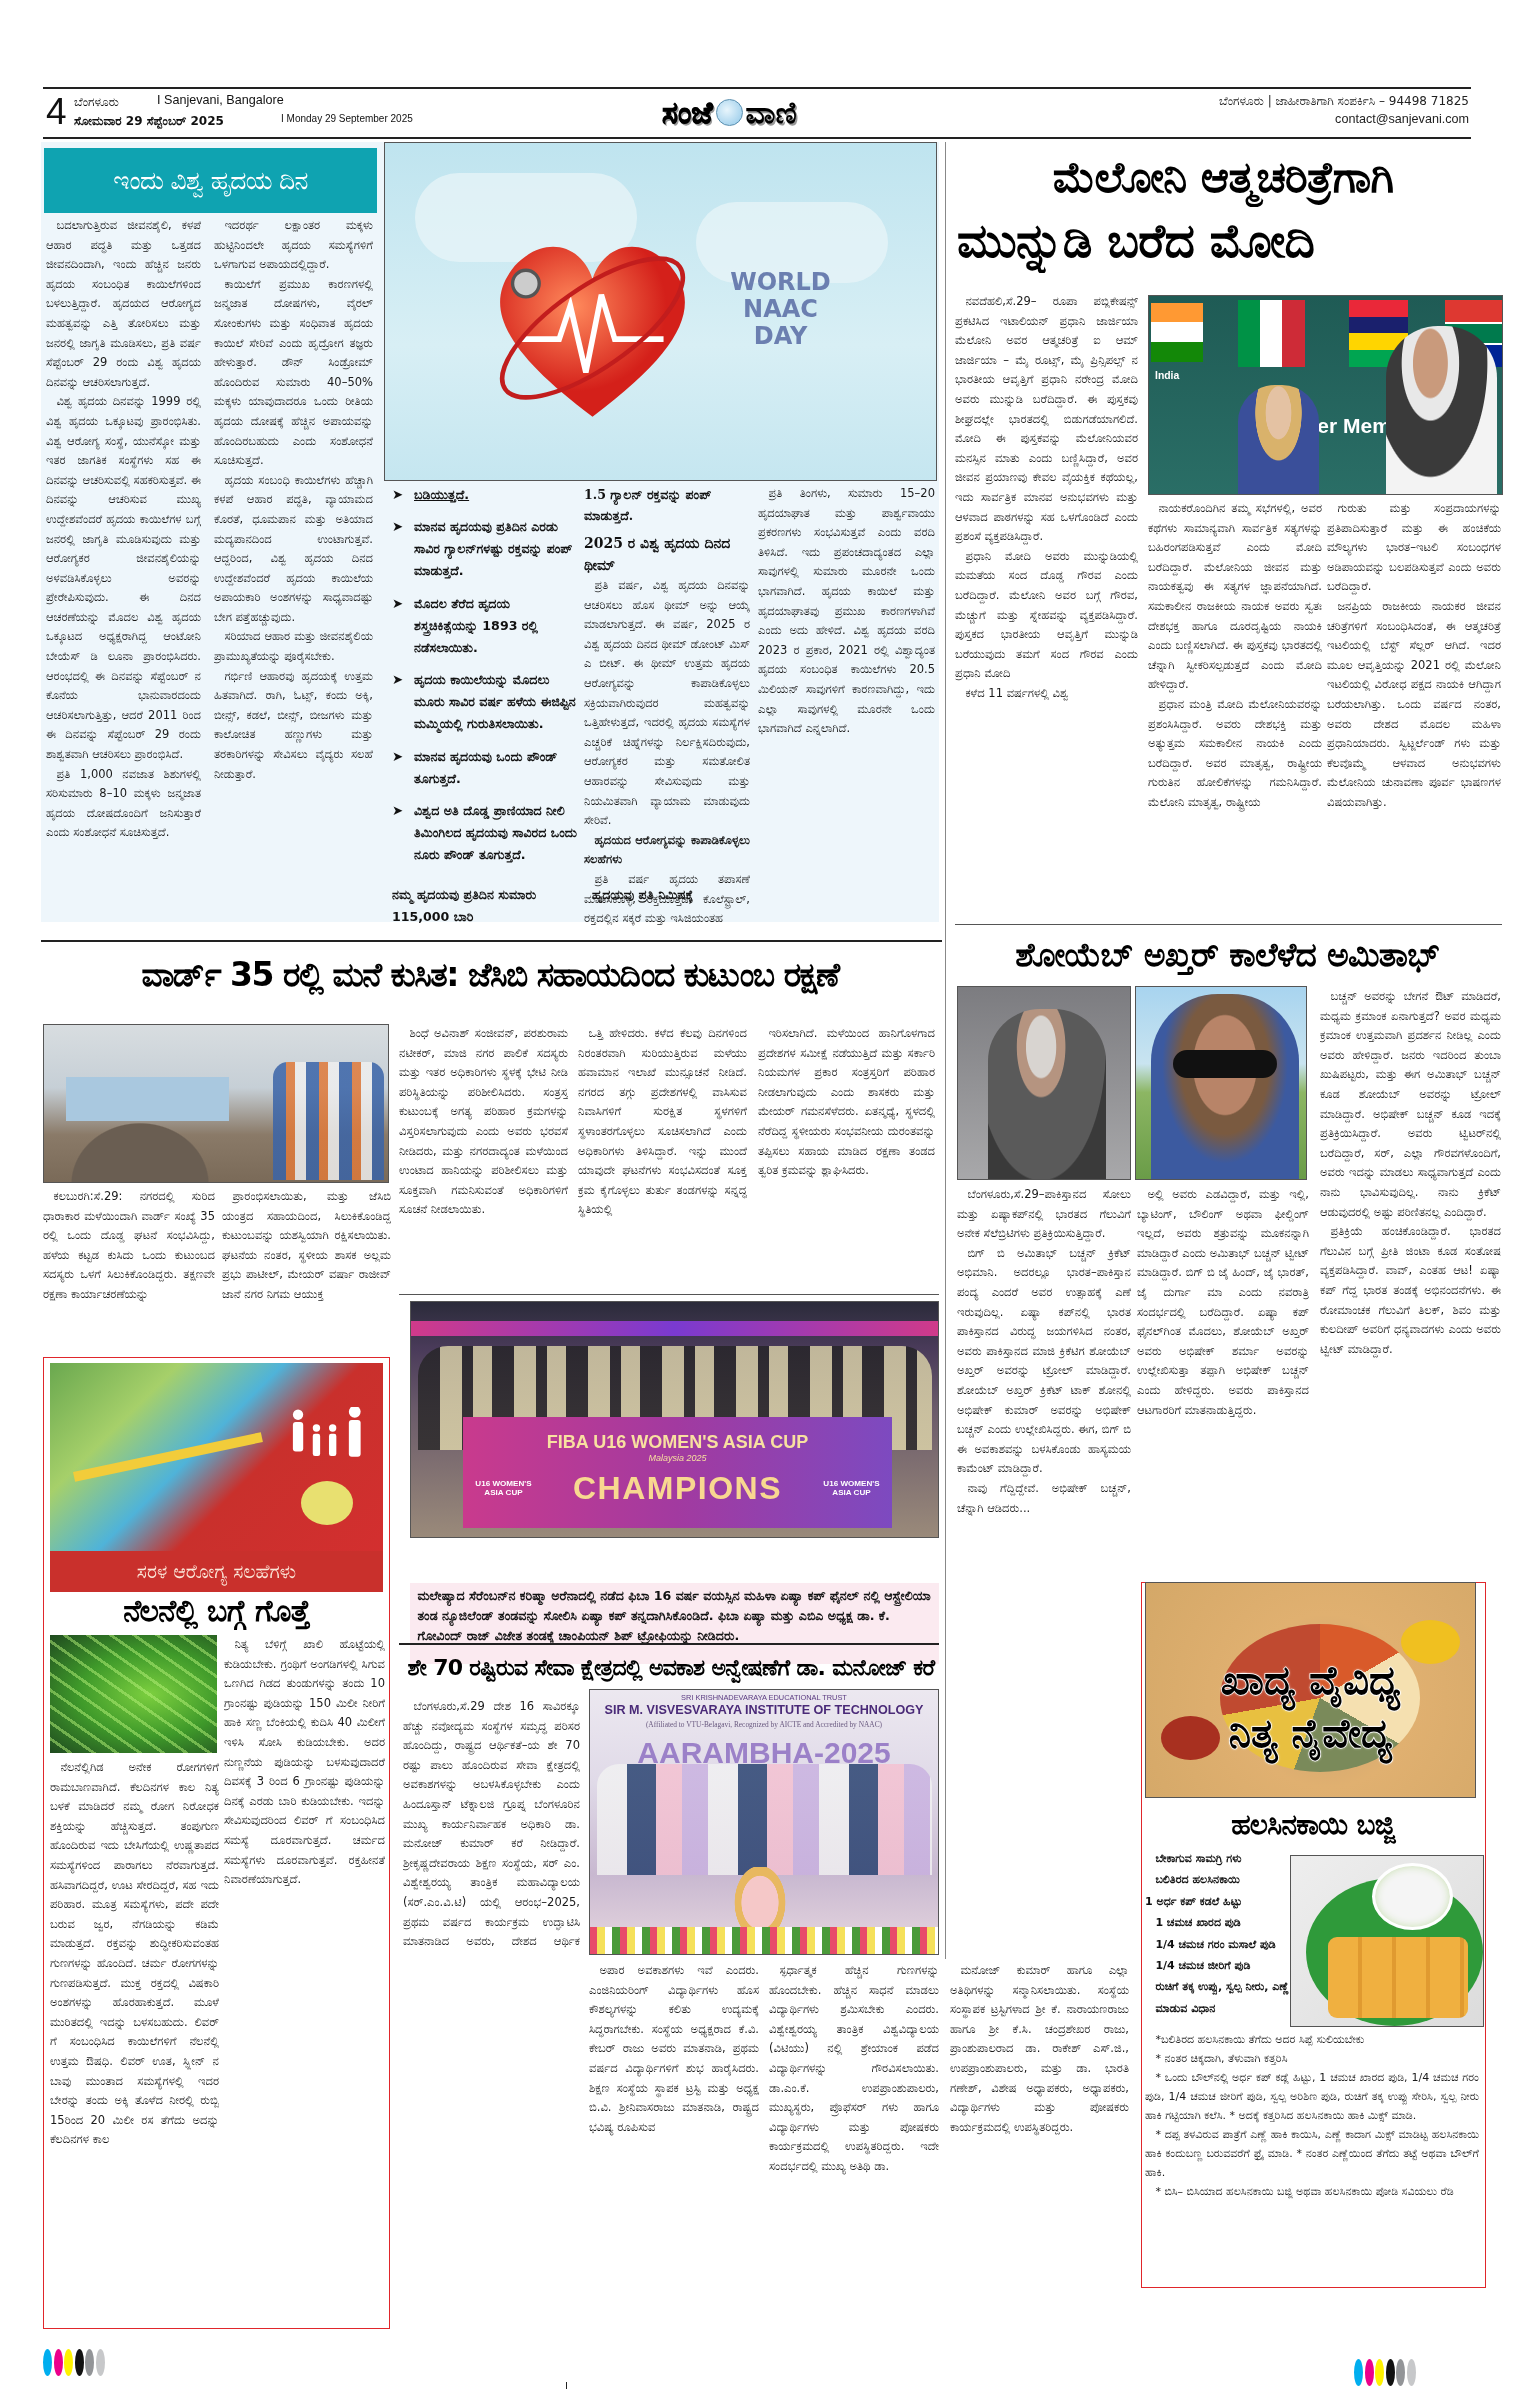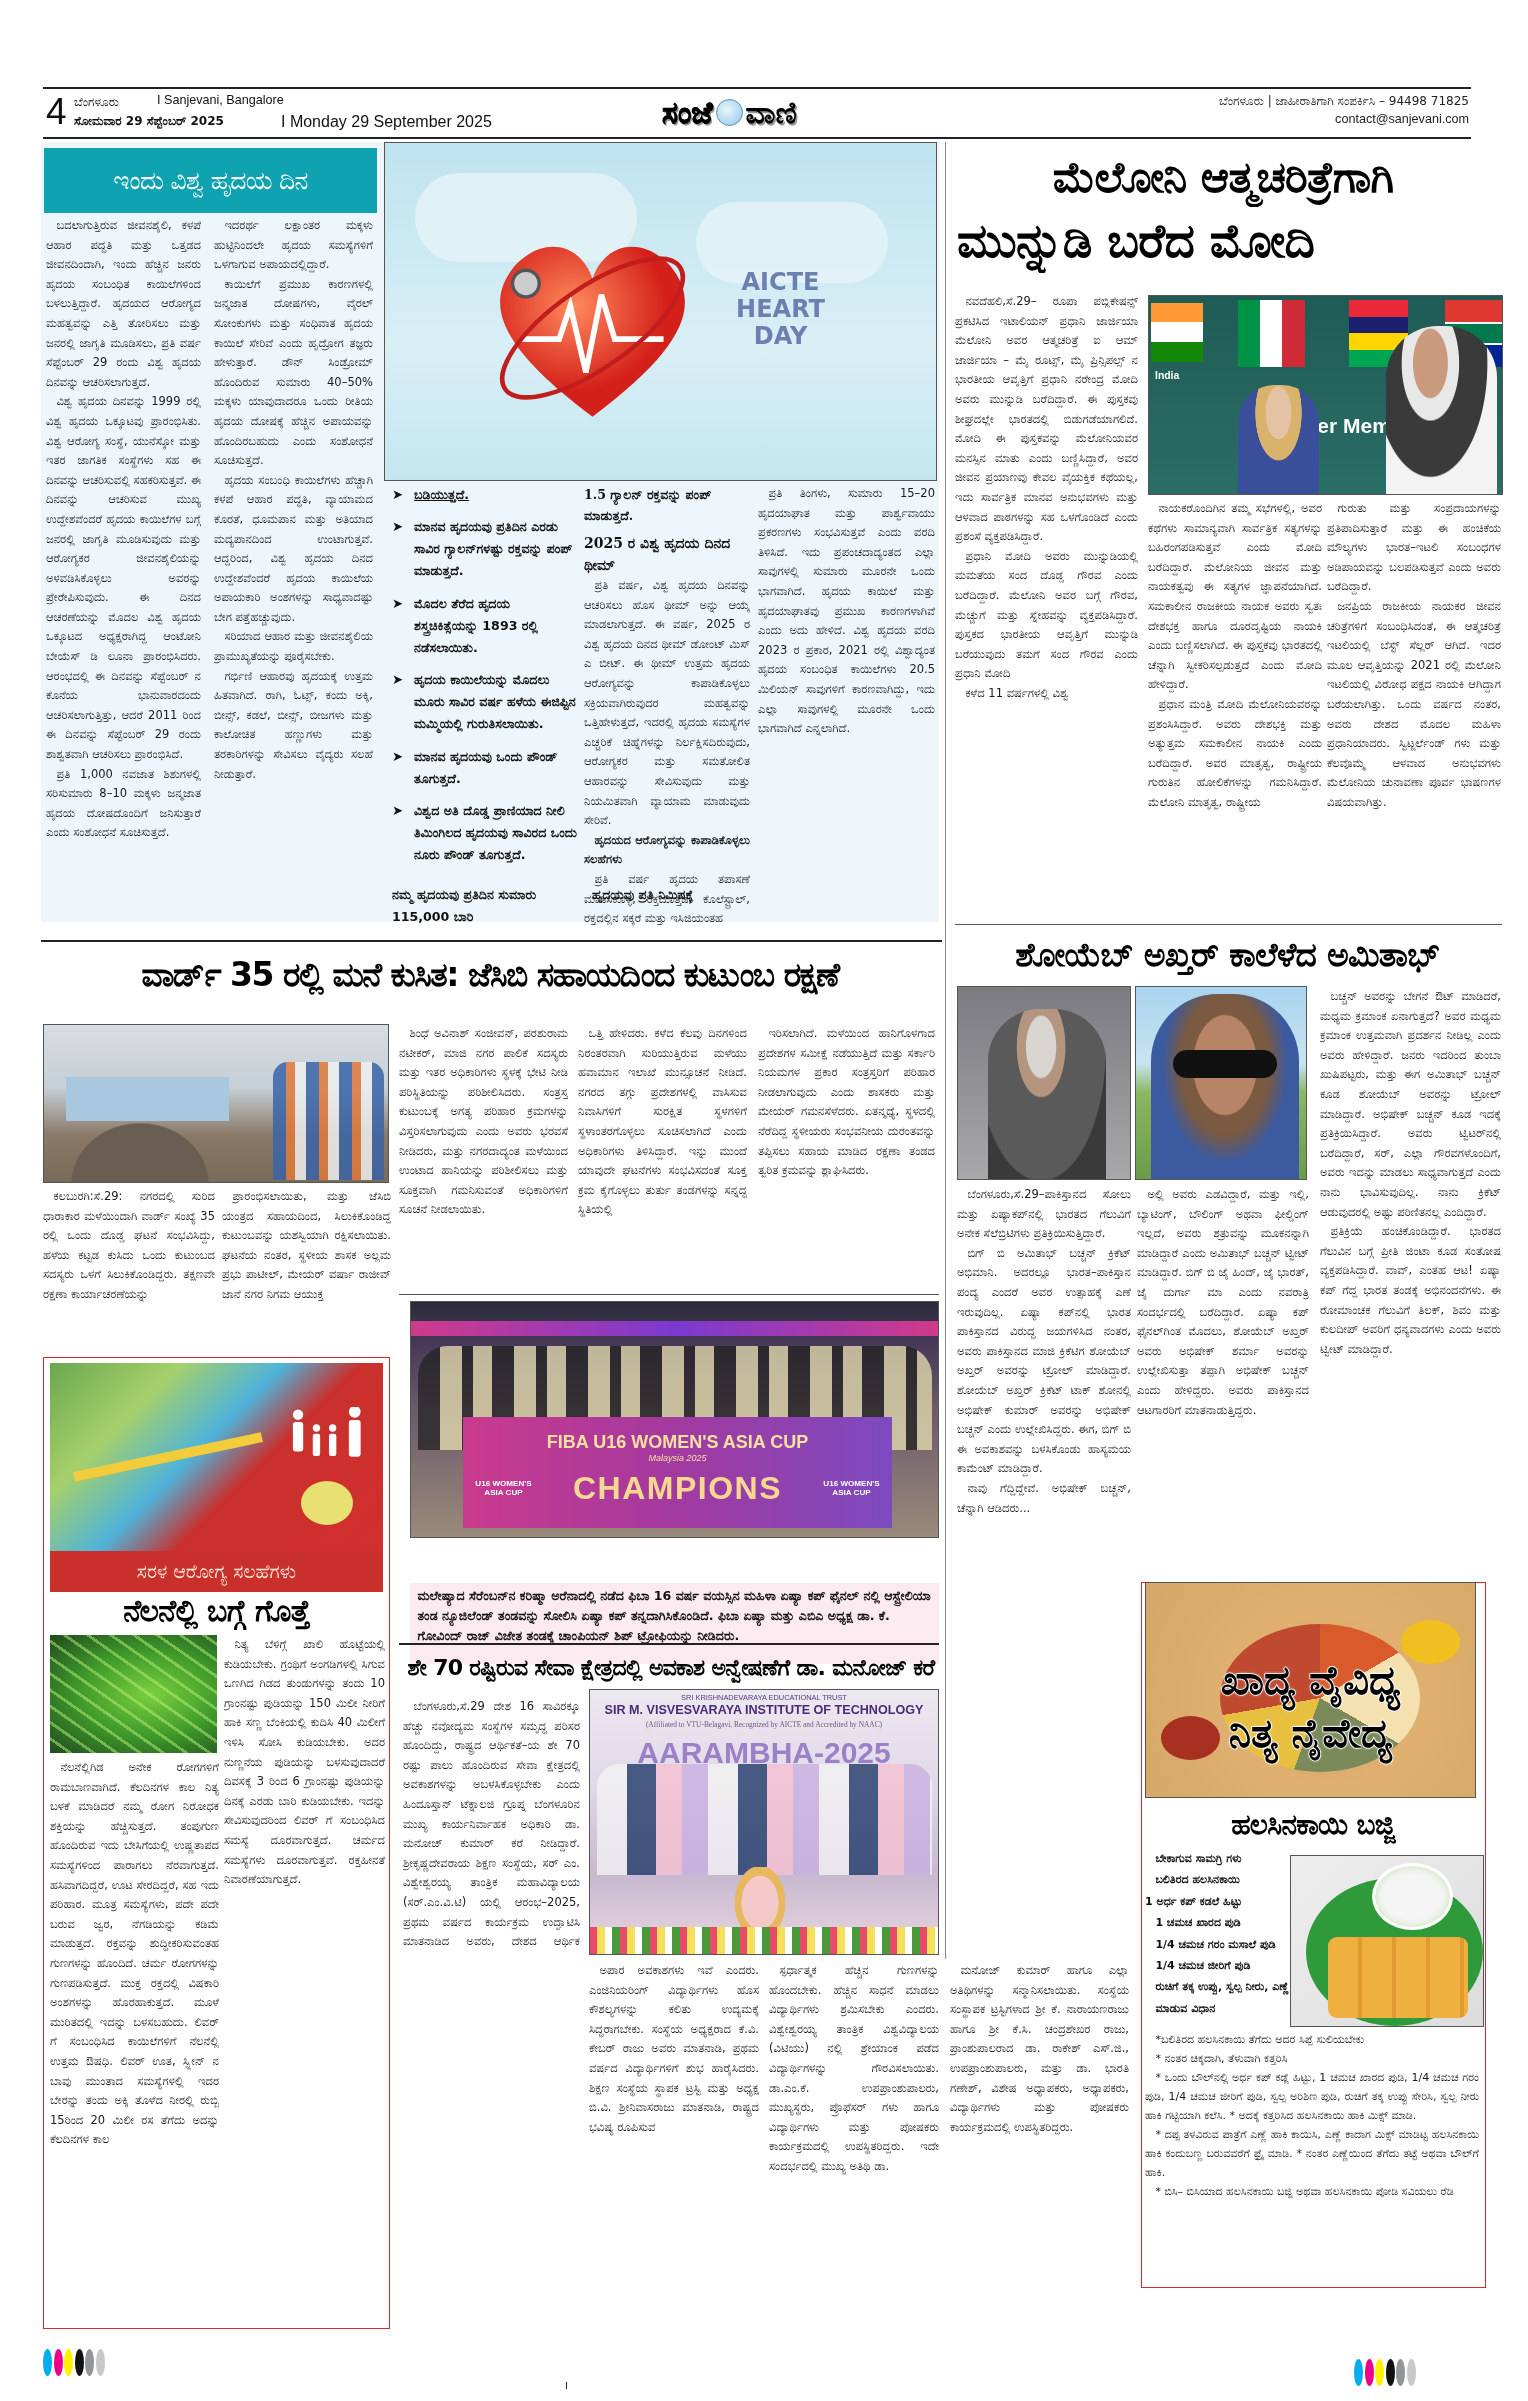--- a/index.html
+++ b/index.html
@@ -20,21 +20,21 @@
   .cmyk span { width: 9px; height: 27px; border-radius: 50%; display: block; }
 </style>
 </head>
 <body>
 
 <div class="rule" style="left:43px;top:87px;width:1428px;height:2.2px;"></div>
 <div class="abs" style="left:46px;top:92px;font-family:'Liberation Sans',sans-serif;font-size:37px;line-height:40px;">4</div>
 <div class="abs" style="left:74px;top:95px;font-family:'DejaVu Sans',sans-serif;font-size:12px;">ಬೆಂಗಳೂರು</div>
 <div class="abs" style="left:157px;top:93px;font-family:'Liberation Sans',sans-serif;font-size:12.6px;">I Sanjevani, Bangalore</div>
 <div class="abs" style="left:74px;top:114px;font-family:'DejaVu Sans',sans-serif;font-size:12px;font-weight:bold;">ಸೋಮವಾರ 29 ಸೆಪ್ಟೆಂಬರ್ 2025</div>
-<div class="abs" style="left:281px;top:113px;font-family:'Liberation Sans',sans-serif;font-size:16px;">I Monday  29  September  2025</div>
+<div class="abs" style="left:281px;top:113px;font-family:'Liberation Sans',sans-serif;font-size:10px;">I Monday  29  September  2025</div>
 
 <div class="abs" style="left:662px;top:92px;height:41px;display:flex;align-items:center;gap:3px;">
   <span style="font-family:'DejaVu Serif',serif;font-weight:bold;font-size:30px;color:#000;-webkit-text-stroke:0.7px #000;text-shadow:1.5px 1.5px 0 #999;">ಸಂಜೆ</span>
   <span style="display:inline-block;width:27px;height:27px;border-radius:50%;background:radial-gradient(circle at 40% 40%,#e8f5fc,#8fc7e8);border:1.5px solid #5a8fb0;"></span>
   <span style="font-family:'DejaVu Serif',serif;font-weight:bold;font-size:30px;color:#000;text-shadow:1.5px 1.5px 0 #999;">ವಾಣಿ</span>
 </div>
 
 <div class="abs" style="right:59px;top:94px;font-family:'DejaVu Sans',sans-serif;font-size:12px;color:#222;">ಬೆಂಗಳೂರು  |  ಜಾಹೀರಾತಿಗಾಗಿ ಸಂಪರ್ಕಿಸಿ – 94498 71825</div>
 <div class="abs" style="right:59px;top:112px;font-family:'Liberation Sans',sans-serif;font-size:12.6px;color:#222;">contact@sanjevani.com</div>
 <div class="rule" style="left:43px;top:137px;width:1428px;height:1.5px;"></div>
@@ -66,21 +66,21 @@
             <stop offset="0" stop-color="#ff8a5c"></stop>
             <stop offset="1" stop-color="#d4201a"></stop>
           </radialGradient>
         </defs>
         <path d="M50 90 C10 60 0 40 15 22 C28 8 45 12 50 28 C55 12 72 8 85 22 C100 40 90 60 50 90Z" fill="url(#hg)"></path>
         <polyline points="18,55 35,55 40,40 47,70 54,35 60,55 82,55" fill="none" stroke="#fff" stroke-width="2.5"></polyline>
         <ellipse cx="50" cy="50" rx="48" ry="18" transform="rotate(-35 50 50)" fill="none" stroke="#c21d1d" stroke-width="2"></ellipse>
         <circle cx="20" cy="30" r="6" fill="#ccc" stroke="#555" stroke-width="1.5"></circle>
       </svg>
   </div>
-  <div style="position:absolute;left:340px;top:126px;width:111px;font-family:'DejaVu Sans',sans-serif;font-weight:bold;font-size:24px;line-height:27px;color:#6b7fb0;text-align:center;">AICTE HEART DAY</div>
+  <div style="position:absolute;left:340px;top:126px;width:111px;font-family:'DejaVu Sans',sans-serif;font-weight:bold;font-size:24px;line-height:27px;color:#6b7fb0;text-align:center;">WORLD NAAC DAY</div>
 </div>
 
 <ul class="bullet-list" style="left:392px;top:484px;width:185px;">
   <li style="padding-left:22px;list-style:none;text-decoration:underline;">ಬಡಿಯುತ್ತದೆ.</li>
   <li>ಮಾನವ ಹೃದಯವು ಪ್ರತಿದಿನ ಎರಡು ಸಾವಿರ ಗ್ಯಾಲನ್‌ಗಳಷ್ಟು ರಕ್ತವನ್ನು ಪಂಪ್ ಮಾಡುತ್ತದೆ.</li>
   <li>ಮೊದಲ ತೆರೆದ ಹೃದಯ ಶಸ್ತ್ರಚಿಕಿತ್ಸೆಯನ್ನು 1893 ರಲ್ಲಿ ನಡೆಸಲಾಯಿತು.</li>
   <li>ಹೃದಯ ಕಾಯಿಲೆಯನ್ನು ಮೊದಲು ಮೂರು ಸಾವಿರ ವರ್ಷ ಹಳೆಯ ಈಜಿಪ್ಟಿನ ಮಮ್ಮಿಯಲ್ಲಿ ಗುರುತಿಸಲಾಯಿತು.</li>
   <li>ಮಾನವ ಹೃದಯವು ಒಂದು ಪೌಂಡ್ ತೂಗುತ್ತದೆ.</li>
   <li>ವಿಶ್ವದ ಅತಿ ದೊಡ್ಡ ಪ್ರಾಣಿಯಾದ ನೀಲಿ ತಿಮಿಂಗಿಲದ ಹೃದಯವು ಸಾವಿರದ ಒಂದು ನೂರು ಪೌಂಡ್ ತೂಗುತ್ತದೆ.</li>
 </ul>

